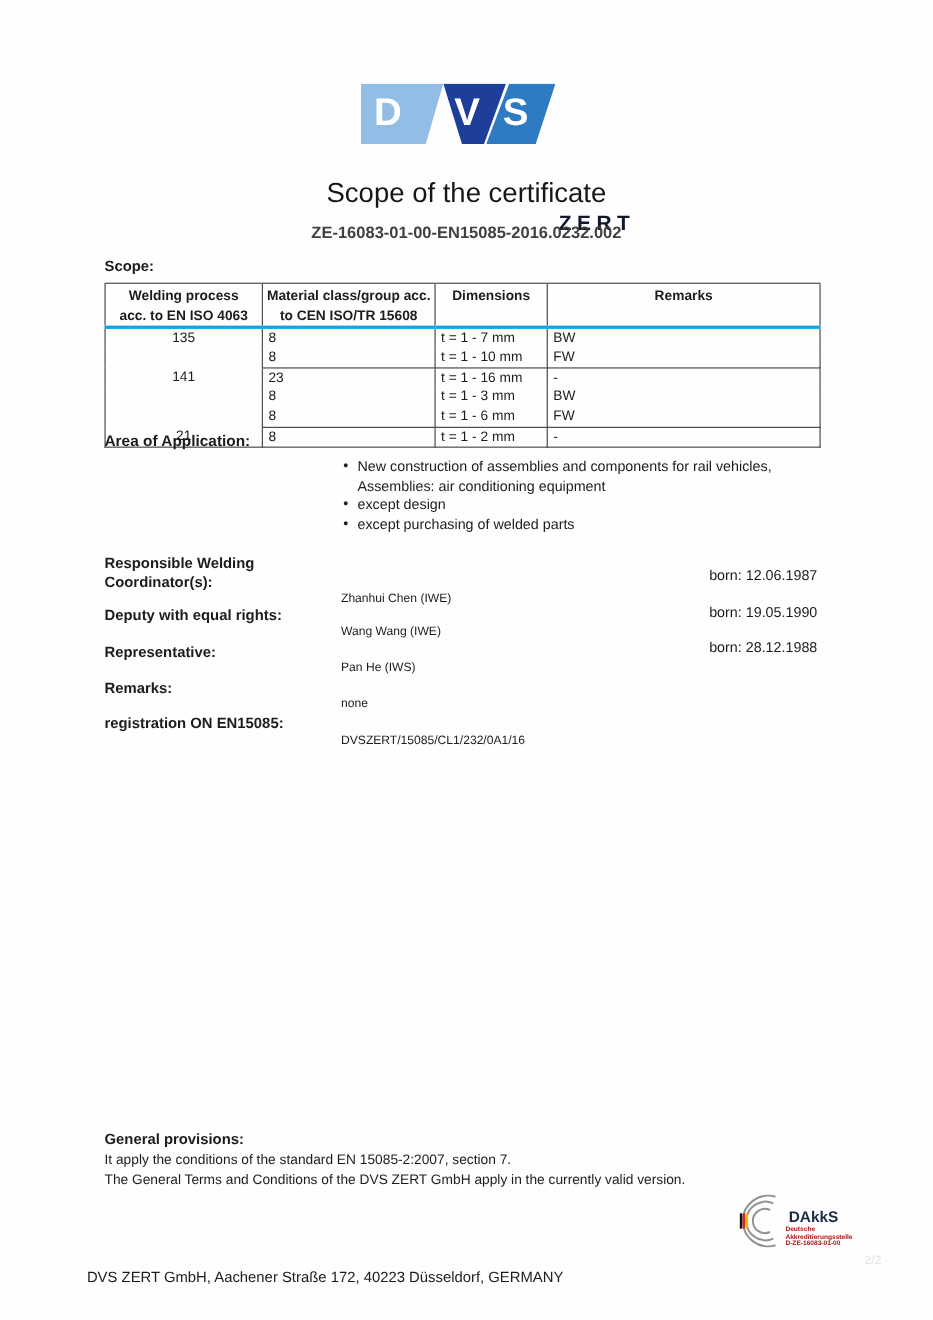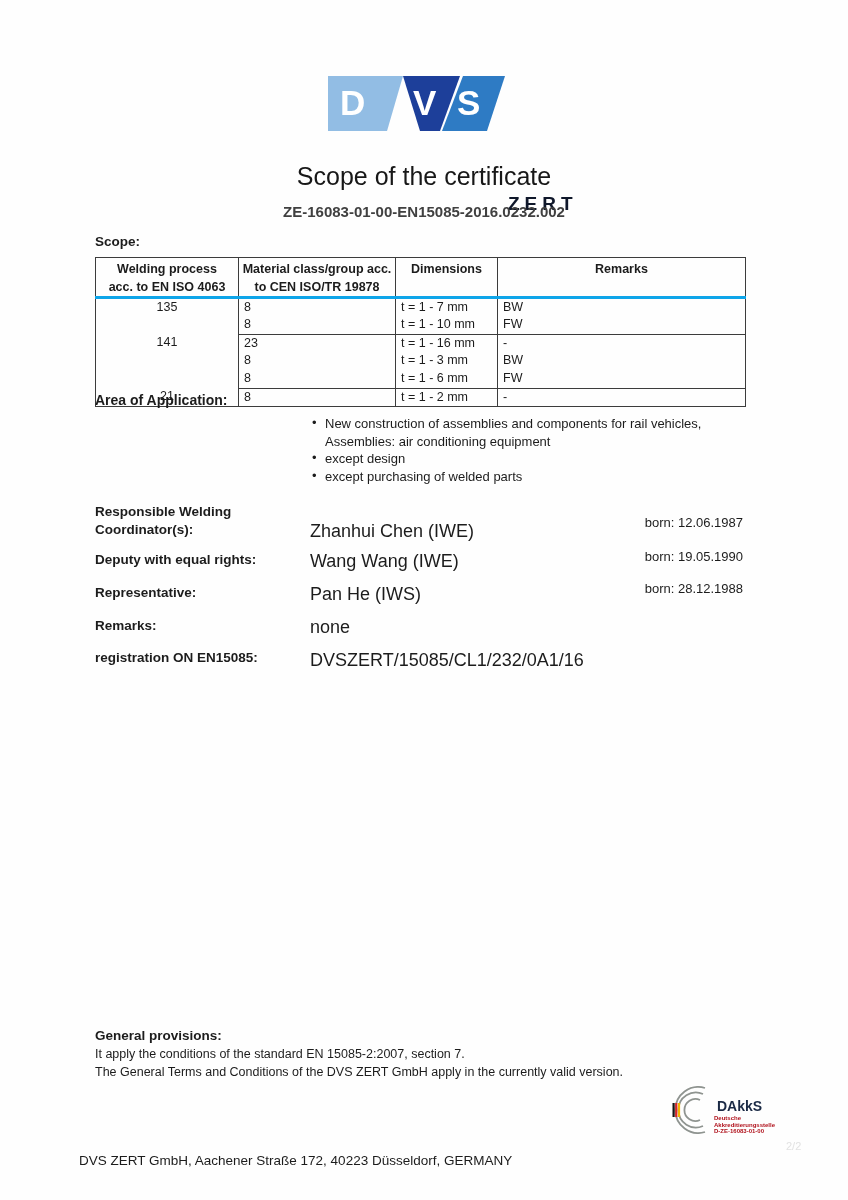--- a/index.html
+++ b/index.html
@@ -34,21 +34,21 @@
   .scope-table td { font-size:12.5px; height:18px; line-height:17px; padding:0 5px; vertical-align:top; }
   .scope-table td.proc { text-align:center; }
   .scope-table tr.group-end td { border-bottom:1px solid #3c3c3c; }
   
   .aoa-label { position:absolute; left:95px; top:392px; font-size:14px; font-weight:bold; }
   .aoa-list { position:absolute; left:310px; top:415px; width:445px; font-size:13px; line-height:17.5px; }
   .aoa-item { position:relative; padding-left:15px; }
   .aoa-item::before { content:"\2022"; position:absolute; left:2px; top:-1px; font-size:13px; }
   
   .f-label { position:absolute; left:95px; font-size:13.5px; font-weight:bold; line-height:18px; }
-  .f-value { position:absolute; left:310px; font-size:18px; }
+  .f-value { position:absolute; left:310px; font-size:11px;margin-top:17px; }
   .f-born  { position:absolute; left:600px; width:143px; text-align:right; font-size:13px; }
   
   .gp-label { position:absolute; left:95px; top:1028px; font-size:13.5px; font-weight:bold; }
   .gp-line1 { position:absolute; left:95px; top:1047px; font-size:12.5px; }
   .gp-line2 { position:absolute; left:95px; top:1065px; font-size:12.5px; }
   
   .footer-address { position:absolute; left:79px; top:1126px; font-size:13.5px;margin-top:27px; }
   .page-indicator { position:absolute; left:786px; top:1140px; font-size:11px; color:#e2e2e2; }
   
   .dakks { position:absolute; left:672px; top:1086px; width:112px; height:68px; }
@@ -84,21 +84,21 @@
         <col style="width:248px">
     </colgroup>
     <thead>
       <tr>
         <th>
           <span>Welding process</span><br>
           <span>acc. to EN ISO 4063</span>
         </th>
         <th>
           <span>Material class/group acc.</span><br>
-          <span>to CEN ISO/TR 19878</span>
+          <span>to CEN ISO/TR 15608</span>
         </th>
         <th>Dimensions</th>
         <th>Remarks</th>
       </tr>
     </thead>
     <tbody>
       <tr>
         <td class="proc" rowspan="2">135</td>
         <td>8</td>
         <td>t = 1 - 7 mm</td>

